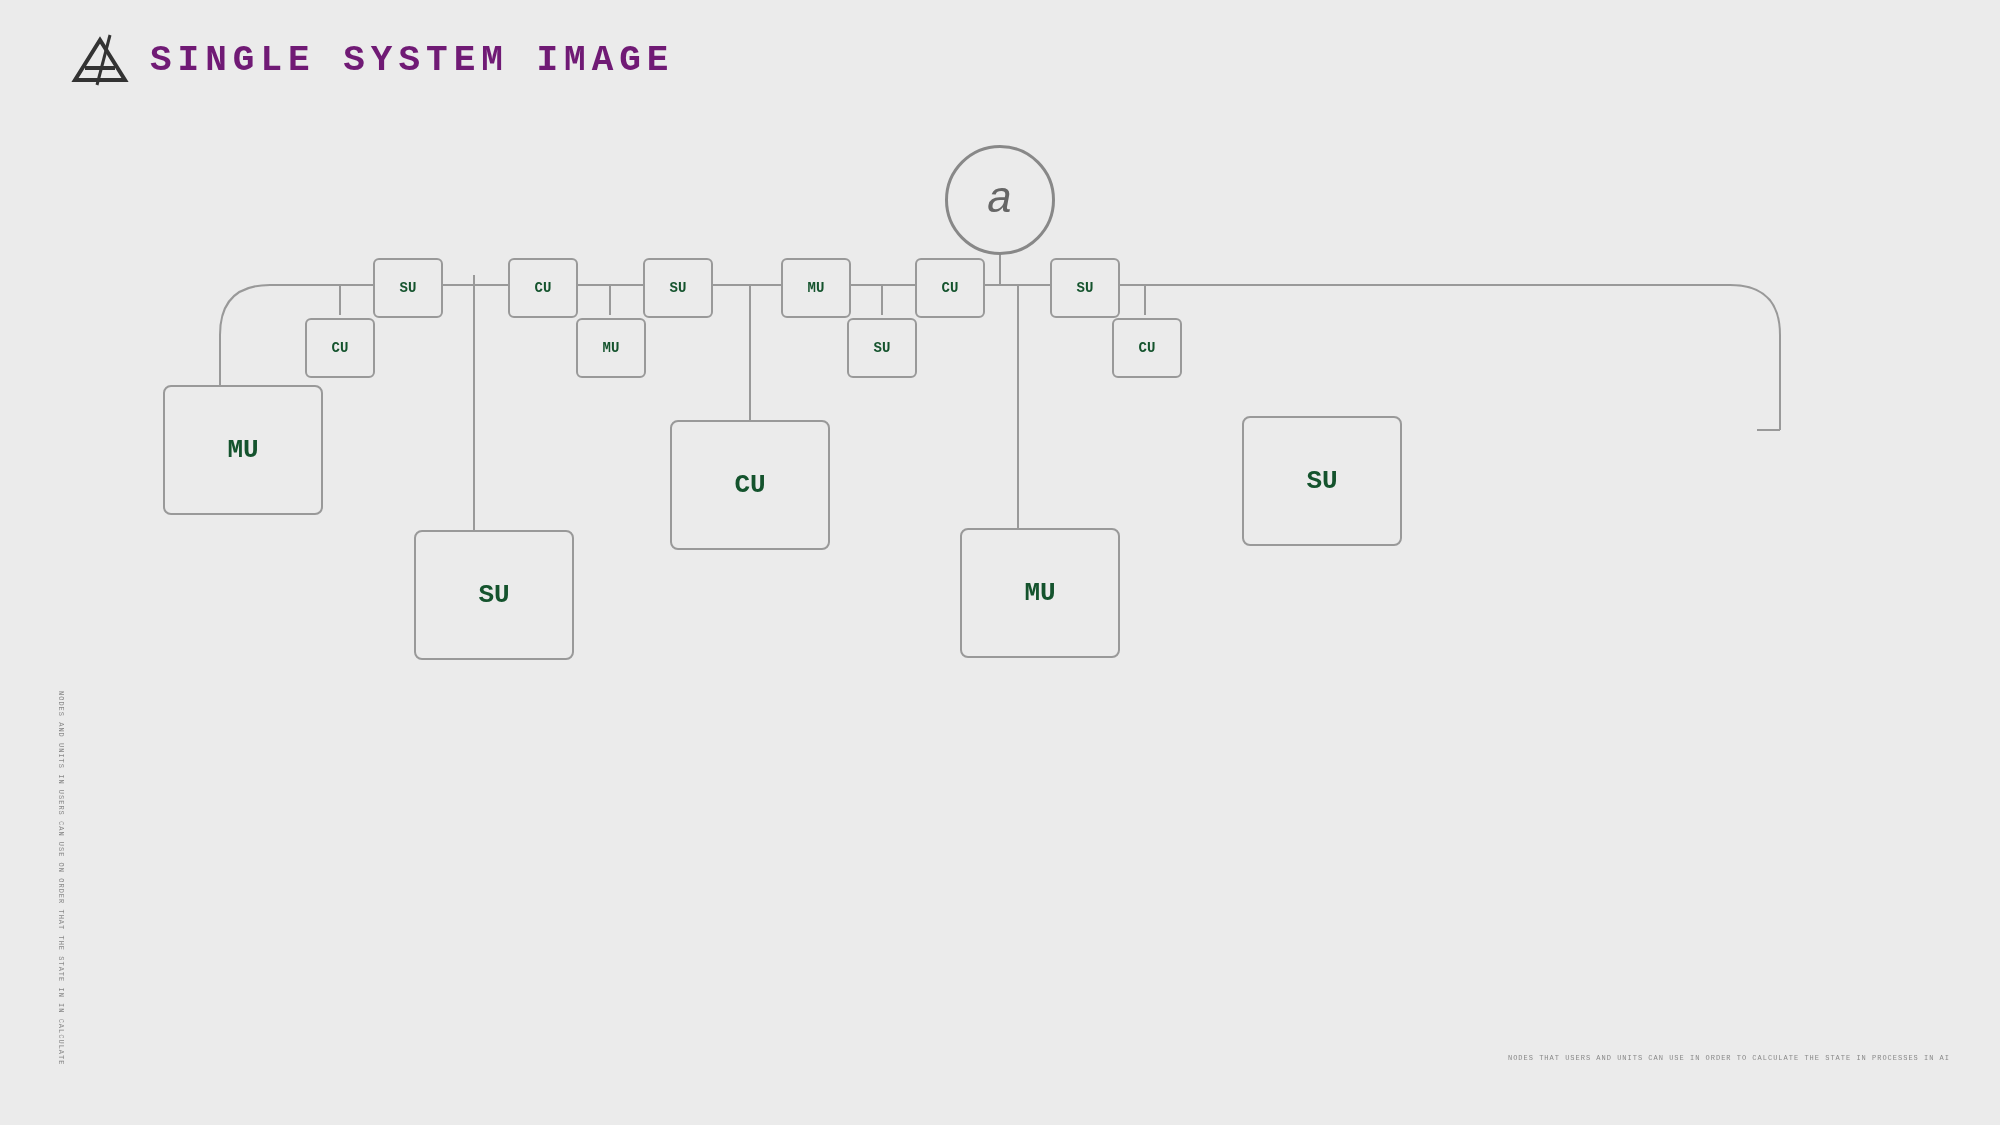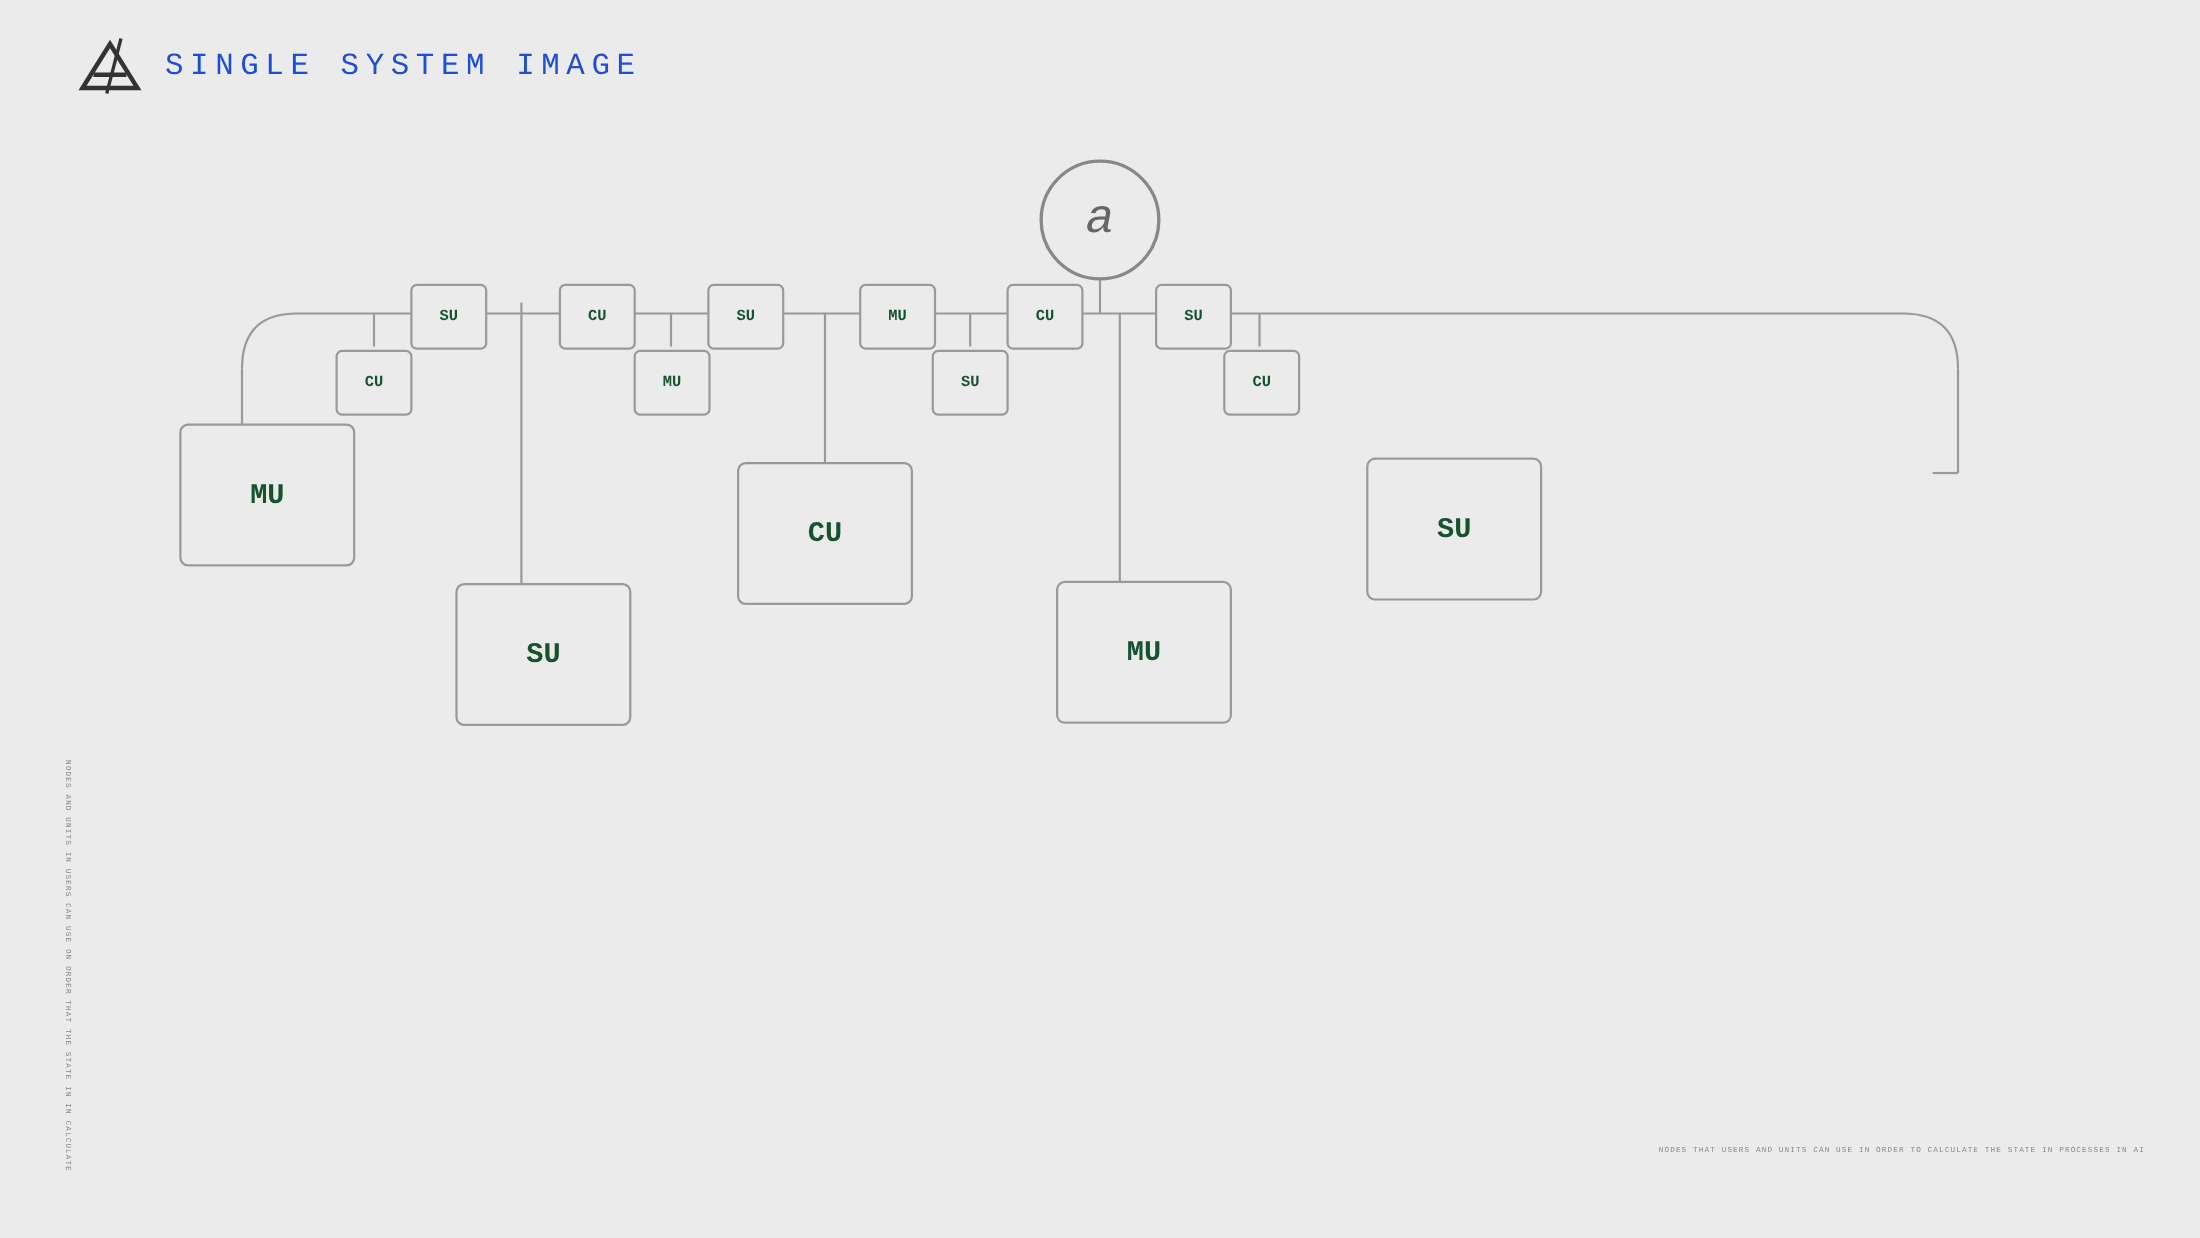--- a/index.html
+++ b/index.html
@@ -26,24 +26,24 @@
       display: flex;
       align-items: center;
     }
 
     .logo svg {
       width: 80px;
       height: 60px;
     }
 
     .title {
-      font-size: 28px;
-      font-weight: 400;
+      font-size: 36px;
+      font-weight: 700;
       letter-spacing: 6px;
-      color: #1d4ed8;
+      color: #701a75;
       font-family: 'Courier New', Courier, monospace;
     }
 
     
     .node {
       position: absolute;
       border: 2px solid #999;
       display: flex;
       align-items: center;
       justify-content: center;
@@ -103,21 +103,21 @@
       letter-spacing: 1px;
       line-height: 1.4;
       text-transform: uppercase;
       transform: rotate(0deg);
       writing-mode: vertical-rl;
       text-orientation: mixed;
     }
 
     .annotation-right {
       position: absolute;
-      bottom: 72px;
+      bottom: 60px;
       right: 50px;
       font-size: 7px;
       color: #888;
       letter-spacing: 1px;
       line-height: 1.8;
       text-transform: uppercase;
       text-align: left;
     }
   </style>
 </head>

